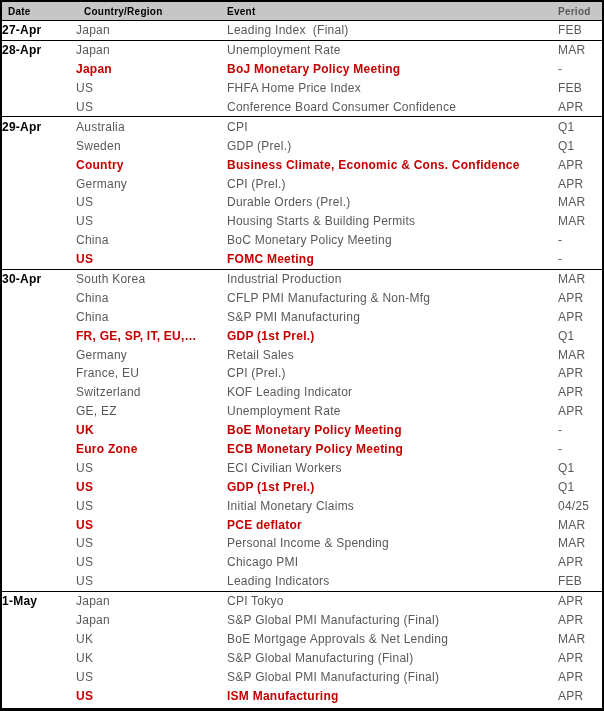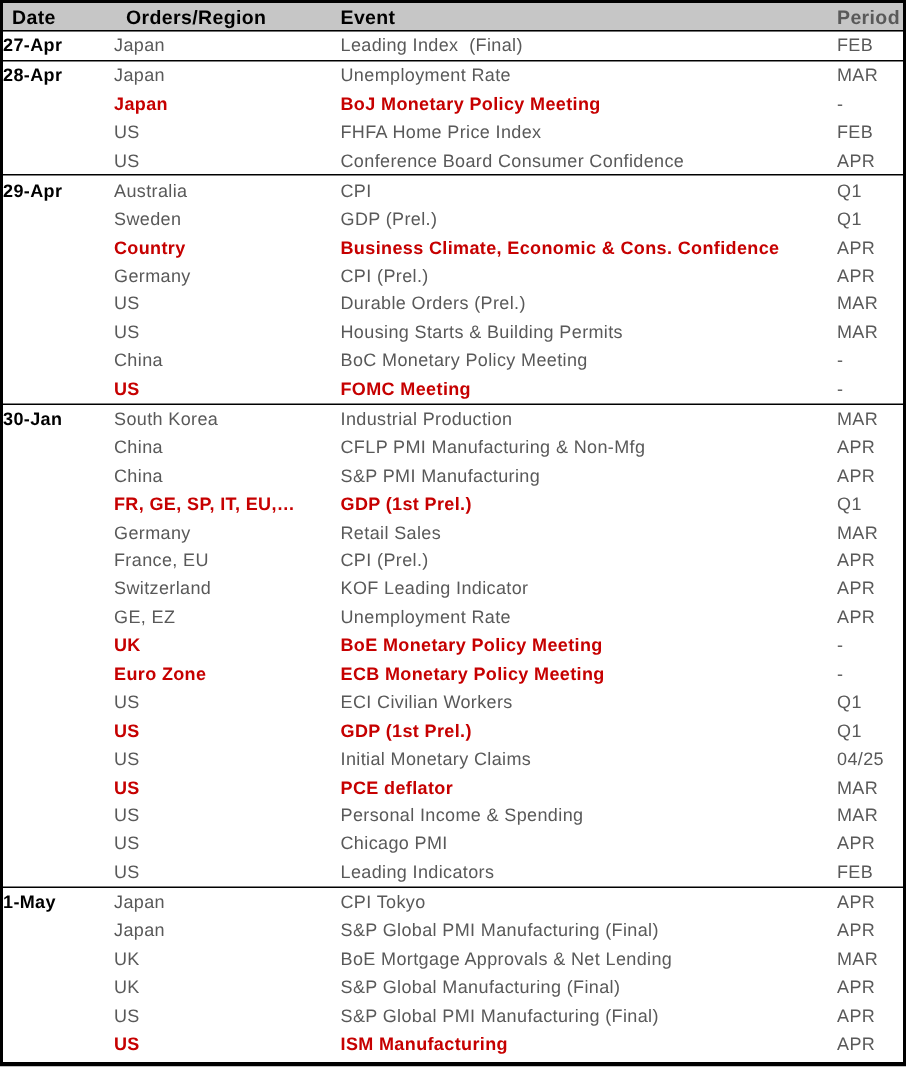--- a/index.html
+++ b/index.html
@@ -23,21 +23,21 @@
     background:#fff;
   }
   .hdr{
     display:grid;
     grid-template-columns:74px 146px 1fr 46px;
     align-items:center;
     height:19px;
     background:var(--header_bg);
     color:#000;
     font-weight:bold;
-    font-size:13px;
+    font-size:10px;
     border-bottom:1px solid var(--border);
   }
   .hdr .c-date{padding-left:6px;text-align:left;}
   .hdr .c-country{padding-left:8px;}
   .hdr .c-period{padding-left:2px;}
   .group{border-top:1.5px solid var(--border);}
   .group:first-child{border-top:none;}
   .row{
     display:grid;
     grid-template-columns:74px 146px 1fr 46px;
@@ -58,21 +58,21 @@
     color:var(--highlight);
     font-weight:bold;
   }
 </style>
 </head>
 <body>
 
 <div class="calendar">
   <div class="hdr">
     <div class="c-date">Date</div>
-    <div class="c-country">Orders/Region</div>
+    <div class="c-country">Country/Region</div>
     <div class="c-event">Event</div>
     <div class="c-period">Period</div>
   </div>
   <div>
       <div class="group">
         <div class="row">
     <div class="c-date">27-Apr</div>
     <div class="c-country">Japan</div>
     <div class="c-event">Leading Index  (Final)</div>
     <div class="c-period">FEB</div>
@@ -149,21 +149,21 @@
   </div>
         <div class="row hl">
     <div class="c-date"></div>
     <div class="c-country">US</div>
     <div class="c-event">FOMC Meeting</div>
     <div class="c-period">-</div>
   </div>
       </div>
       <div class="group">
         <div class="row">
-    <div class="c-date">30-Jan</div>
+    <div class="c-date">30-Apr</div>
     <div class="c-country">South Korea</div>
     <div class="c-event">Industrial Production</div>
     <div class="c-period">MAR</div>
   </div>
         <div class="row">
     <div class="c-date"></div>
     <div class="c-country">China</div>
     <div class="c-event">CFLP PMI Manufacturing &amp; Non-Mfg</div>
     <div class="c-period">APR</div>
   </div>

